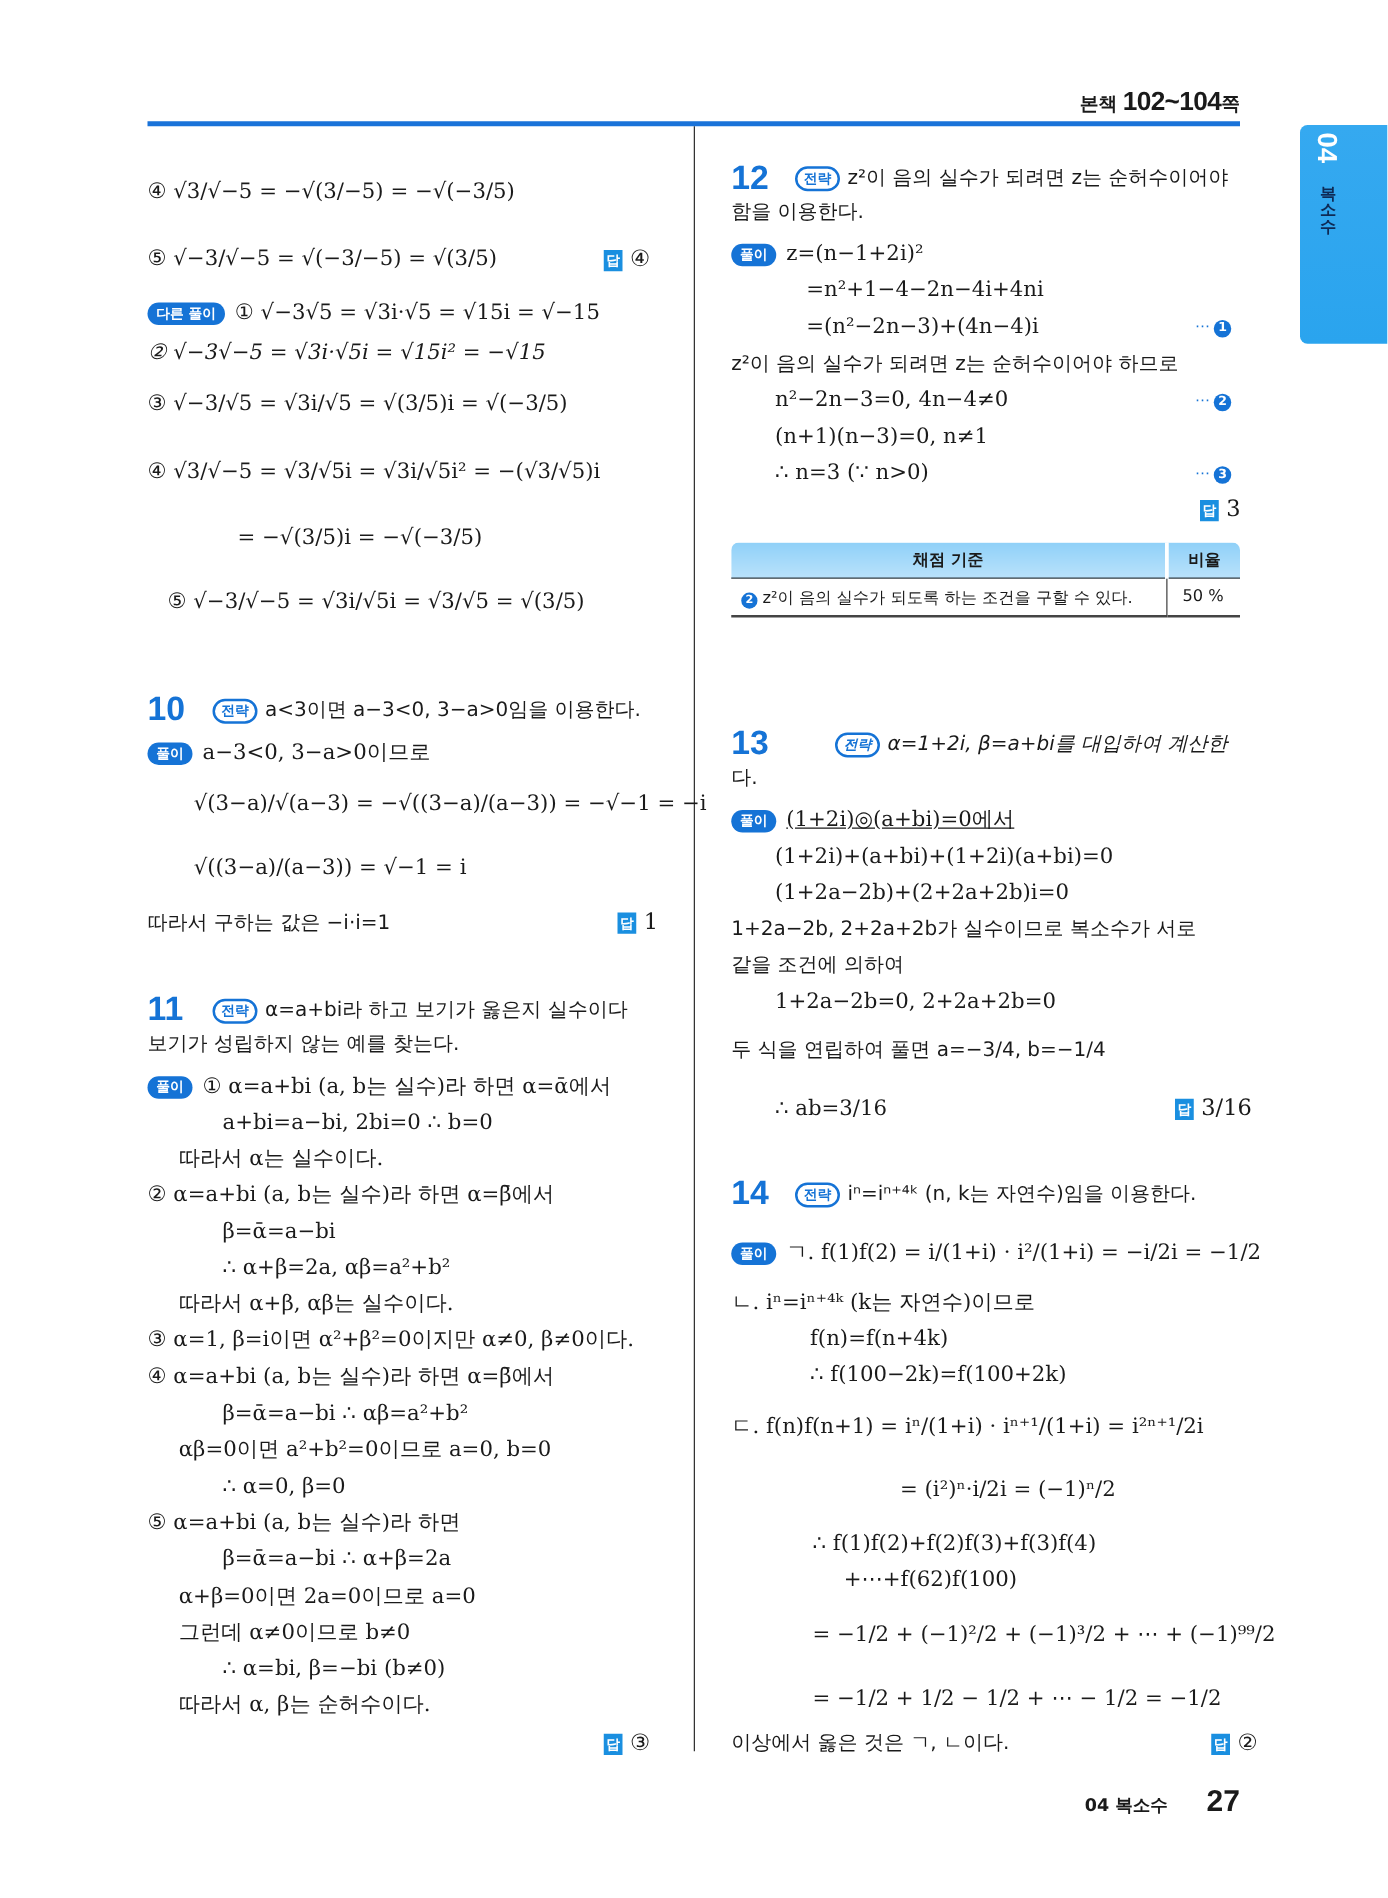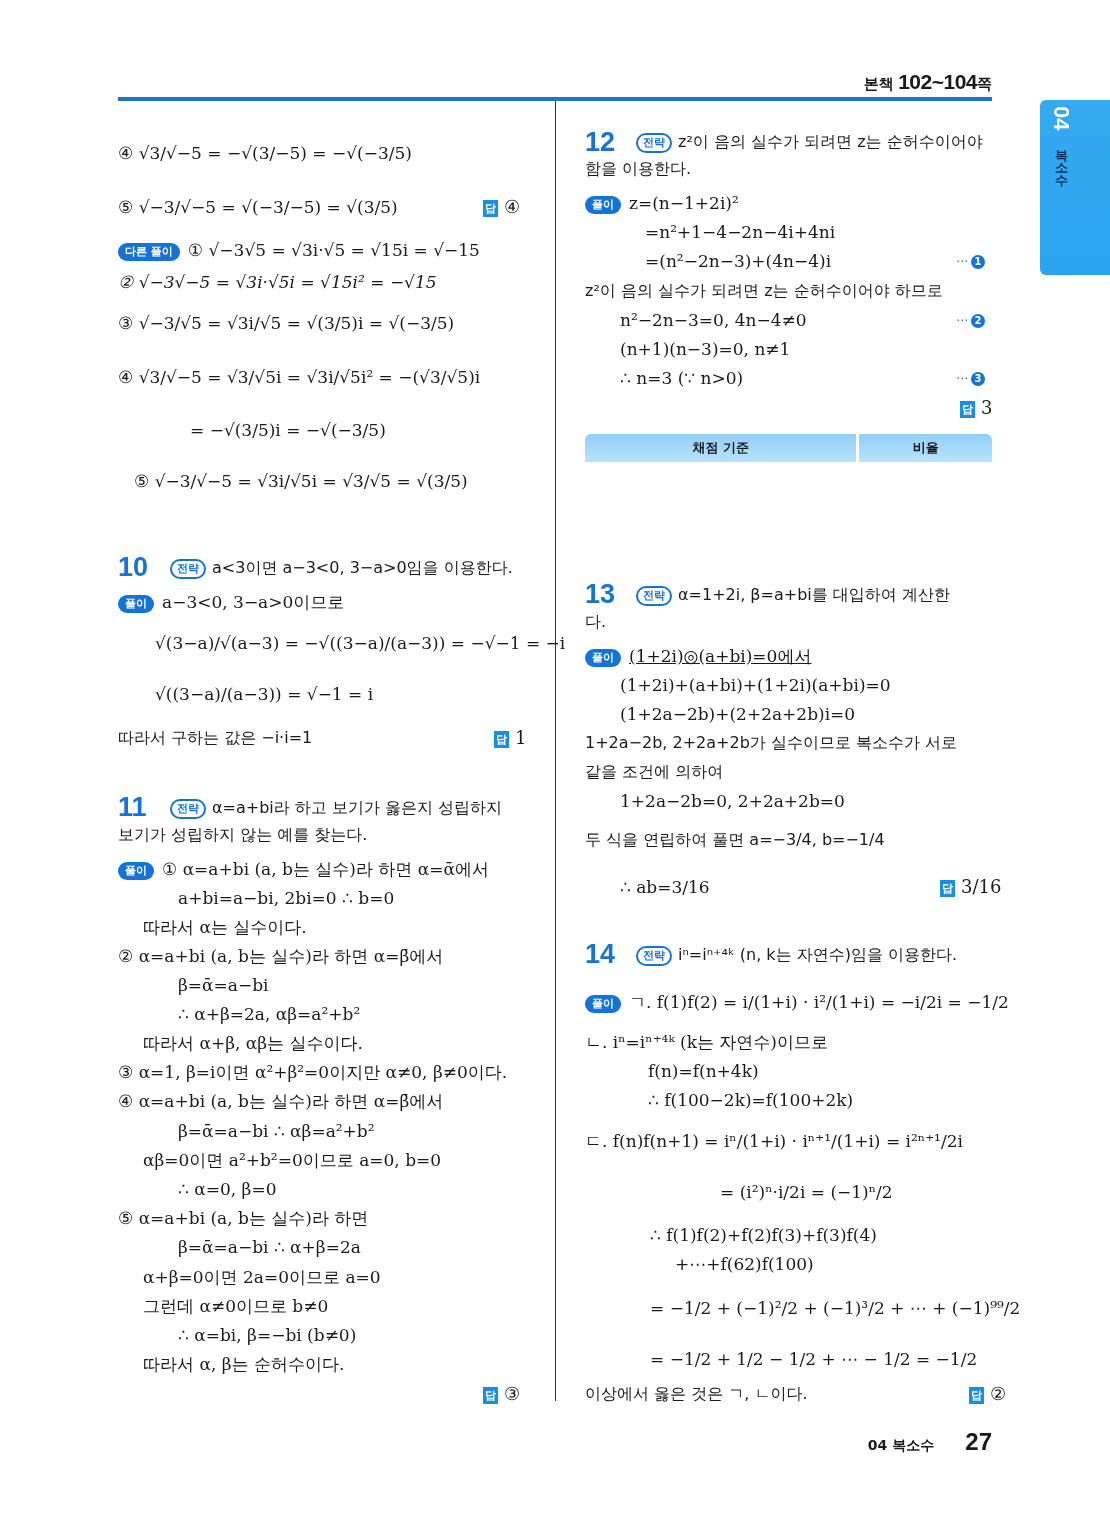--- a/index.html
+++ b/index.html
@@ -82,21 +82,21 @@
   <div class="line kr" style="left:170px;top:557px;"><span class="badge-strat">전략</span><span>a&lt;3이면 a−3&lt;0, 3−a&gt;0임을 이용한다.</span></div>
   <div class="line" style="left:118px;top:591px;"><span class="badge-sol">풀이</span><span>a−3&lt;0, 3−a&gt;0이므로</span></div>
   <div class="line" style="left:155px;top:632px;">√(3−a)/√(a−3) = −√((3−a)/(a−3)) = −√−1 = −i</div>
   <div class="line" style="left:155px;top:683px;">√((3−a)/(a−3)) = √−1 = i</div>
   <div class="line kr" style="left:118px;top:727px;">따라서 구하는 값은      −i·i=1</div>
   <div class="ans" style="left:494px;top:727px;"><span class="box">답</span><span>1</span></div>
 </div>
 
 <div>
   <div class="qnum" style="left:118px;top:792px;">11</div>
-  <div class="line kr" style="left:170px;top:797px;"><span class="badge-strat">전략</span><span>α=a+bi라 하고 보기가 옳은지 성립하지</span></div>
+  <div class="line kr" style="left:170px;top:797px;"><span class="badge-strat">전략</span><span>α=a+bi라 하고 보기가 옳은지 실수이다</span></div>
   <div class="line kr" style="left:118px;top:824px;">보기가 성립하지 않는 예를 찾는다.</div>
   <div class="line" style="left:118px;top:858px;"><span class="badge-sol">풀이</span><span>① α=a+bi (a, b는 실수)라 하면 α=ᾱ에서</span></div>
   <div class="line" style="left:178px;top:887px;">a+bi=a−bi,      2bi=0      ∴ b=0</div>
   <div class="line" style="left:143px;top:916px;">따라서 α는 실수이다.</div>
   <div class="line" style="left:118px;top:945px;">② α=a+bi (a, b는 실수)라 하면 α=β̄에서</div>
   <div class="line" style="left:178px;top:974px;">β=ᾱ=a−bi</div>
   <div class="line" style="left:178px;top:1003px;">∴ α+β=2a, αβ=a²+b²</div>
   <div class="line" style="left:143px;top:1032px;">따라서 α+β, αβ는 실수이다.</div>
   <div class="line" style="left:118px;top:1061px;">③ α=1, β=i이면 α²+β²=0이지만 α≠0, β≠0이다.</div>
   <div class="line" style="left:118px;top:1090px;">④ α=a+bi (a, b는 실수)라 하면 α=β̄에서</div>
@@ -130,26 +130,30 @@
 </div>
 
 <table class="crit">
   <thead>
     <tr>
       <th>채점 기준</th>
       <th>비율</th>
     </tr>
   </thead>
   <tbody>
+    <tr>
+      <td><span class="cdot">2</span><span>z²이 음의 실수가 되도록 하는 조건을 구할 수 있다.</span></td>
+      <td class="r">50 %</td>
+    </tr>
   </tbody>
 </table>
 
 <div>
   <div class="qnum" style="left:585px;top:579px;">13</div>
-  <div class="line kr" style="left:636px;top:584px;"><span class="badge-strat">전략</span><span>α=1+2i, β=a+bi를 대입하여 계산한</span></div>
+  <div class="line kr" style="left:668px;top:584px;font-style:italic;"><span class="badge-strat">전략</span><span>α=1+2i, β=a+bi를 대입하여 계산한</span></div>
   <div class="line kr" style="left:585px;top:611px;">다.</div>
   <div class="line" style="left:585px;top:645px;text-decoration:underline;"><span class="badge-sol">풀이</span><span>(1+2i)◎(a+bi)=0에서</span></div>
   <div class="line" style="left:620px;top:674px;">(1+2i)+(a+bi)+(1+2i)(a+bi)=0</div>
   <div class="line" style="left:620px;top:703px;">(1+2a−2b)+(2+2a+2b)i=0</div>
   <div class="line kr" style="left:585px;top:732px;">1+2a−2b, 2+2a+2b가 실수이므로 복소수가 서로</div>
   <div class="line kr" style="left:585px;top:761px;">같을 조건에 의하여</div>
   <div class="line" style="left:620px;top:790px;">1+2a−2b=0, 2+2a+2b=0</div>
   <div class="line kr" style="left:585px;top:829px;">두 식을 연립하여 풀면      a=−3/4, b=−1/4</div>
   <div class="line" style="left:620px;top:876px;">∴ ab=3/16</div>
   <div class="ans" style="left:940px;top:876px;"><span class="box">답</span><span>3/16</span></div>

